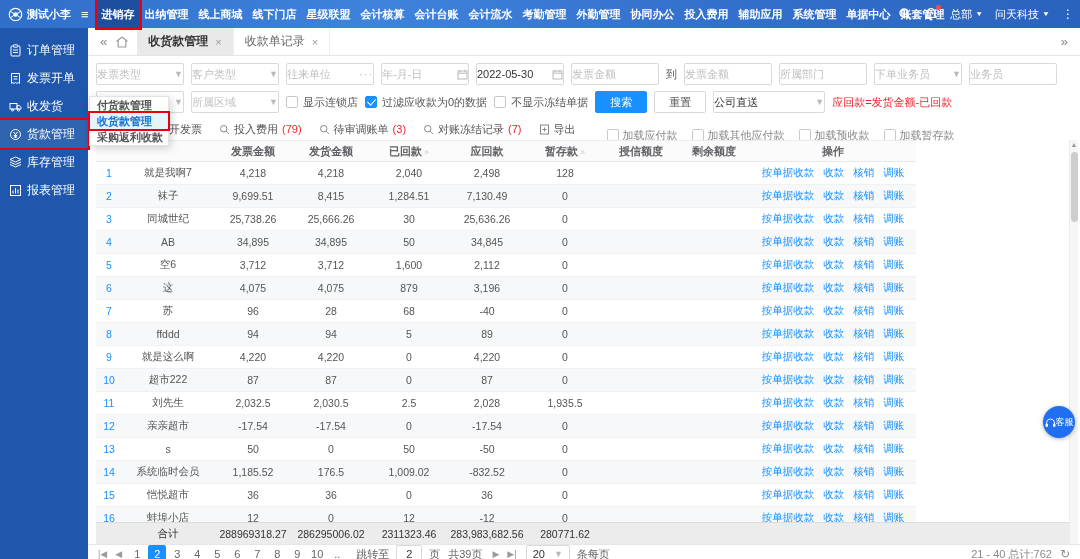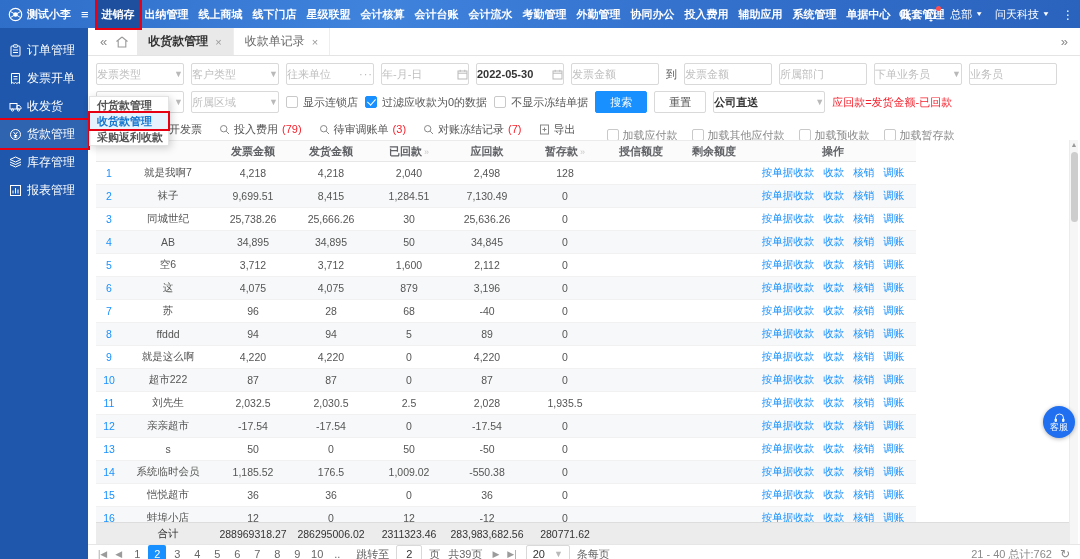--- a/index.html
+++ b/index.html
@@ -11,21 +11,21 @@
   .topbar { height:28px; background:linear-gradient(100deg,#2f6ec9 0%,#3f83dd 35%,#3573cf 60%,#2a63be 100%);
             color:#fff; display:flex; align-items:center; padding:0 6px 0 8px; }
   .topbar-left { display:flex; align-items:center; min-width:0; }
   .logo-ic { width:15px; height:15px; margin-right:4px; flex:none; }
   .user-name { font-size:11px; font-weight:bold; white-space:nowrap; margin-right:10px; }
   .burger { font-size:13px; margin-right:8px; cursor:pointer; }
   .topnav { display:flex; align-items:center; height:16px; }
   .nav-item { height:28px; line-height:28px; padding:0 5px; font-size:11px; font-weight:bold; white-space:nowrap; cursor:pointer; }
   .nav-item.active { background:#1d4f9e; }
   .annotated { box-shadow:0 0 0 2px #e60012; z-index:30; position:relative; }
-  .topbar-right { margin-left:auto; display:flex; align-items:flex-end; gap:12px; }
+  .topbar-right { margin-left:auto; display:flex; align-items:flex-start; gap:12px; }
   .tb-ic { width:14px; height:14px; display:block; }
   .bell-wrap { position:relative; }
   .bell-dot { position:absolute; top:-2px; right:-3px; width:5px; height:5px; border-radius:50%; background:#ff4d4f; }
   .tb-drop { display:flex; align-items:center; gap:3px; font-size:11px; white-space:nowrap; cursor:pointer; }
   .caret { font-size:8px; transform:scaleY(.8); }
   .kebab { font-size:12px; letter-spacing:0; cursor:pointer; }
 
   
   .bodyrow { display:flex; height:531px; }
   .sidebar { width:88px; background:#1e57ab; color:#fff; padding-top:8px; flex:none; }
@@ -41,21 +41,21 @@
   .tab { height:27px; display:flex; align-items:center; gap:7px; padding:0 11px; border-right:1px solid #eee; cursor:pointer; white-space:nowrap; background:#fff; }
   .tab.active { background:#e9e9e9; color:#333; font-weight:bold; }
   .tab .x { color:#999; font-size:11px; font-weight:normal; }
   .tab-more { margin-left:auto; color:#888; font-size:13px; padding:0 6px; cursor:pointer; }
 
   
   .filters { padding:7px 8px 5px; display:flex; flex-direction:column; gap:6px; }
   .f-row { display:flex; align-items:center; gap:7px; }
   .f-field { height:22px; border:1px solid #d9d9d9; border-radius:2px; background:#fff; display:flex; align-items:center;
              justify-content:space-between; padding:0 0; font-size:11px; color:#bfbfbf; flex:none; cursor:pointer; }
-  .f-field .val { color:#333;font-weight:bold; }
+  .f-field .val { color:#333; }
   .w88 { width:88px; } .w112 { width:112px; }
   .suffix { color:#b9b9b9; font-size:9px; margin-left:4px; flex:none; }
   .dots { font-size:11px; letter-spacing:1px; }
   .cal-ic { width:11px; height:11px; flex:none; }
   .to-label { color:#555; font-size:11px; }
   .cb { display:flex; align-items:center; gap:5px; font-size:11px; color:#555; white-space:nowrap; cursor:pointer; }
   .cbx { width:12px; height:12px; border:1px solid #c9c9c9; border-radius:2px; background:#fff; flex:none; }
   .cbx.checked { background:#1890ff; border-color:#1890ff; position:relative; }
   .cbx.checked::after { content:""; position:absolute; left:3px; top:0px; width:4px; height:7px;
                         border:solid #fff; border-width:0 1.5px 1.5px 0; transform:rotate(42deg); }
@@ -111,21 +111,21 @@
   .refresh-ic { color:#8a8a8a; font-size:12px; cursor:pointer; }
 
   
   .flyout { position:absolute; left:89px; top:96px; width:80px; background:#fff; border:1px solid #e3e3e3;
             box-shadow:2px 2px 8px rgba(0,0,0,.18); z-index:40;font-weight:bold; }
   .flyout-item { height:16px; line-height:16px; padding:0 7px; font-size:11px; color:#555; white-space:nowrap; cursor:pointer; }
   .flyout-item.selected { background:#e6f2fd; color:#1677cf; }
 
   
   .fab { position:absolute; right:5px; top:406px; width:32px; height:32px; border-radius:50%;
-         background:#1f6ff0; color:#fff; display:flex; flex-direction:column; align-items:center;
+         background:#1f6ff0; color:#fff; display:flex; align-items:center;
          justify-content:center; font-size:9px; line-height:10px; box-shadow:0 1px 4px rgba(0,0,0,.3); cursor:pointer; z-index:20; }
   .fab svg { width:11px; height:9px; display:block; }
 </style>
 </head>
 <body>
 
 <div class="screen">
 
   <header class="topbar">
     <div class="topbar-left">
@@ -648,21 +648,21 @@
       <a>调账</a>
     </span>
   </div>
 
   <div class="trow">
     <span class="c row-num">14</span>
     <span class="c">系统临时会员</span>
     <span class="c">1,185.52</span>
     <span class="c">176.5</span>
     <span class="c">1,009.02</span>
-    <span class="c">-550.38</span>
+    <span class="c">-832.52</span>
     <span class="c">0</span>
     <span class="c"></span>
     <span class="c"></span>
     <span class="c ops">
       <a>按单据收款</a>
       <a>收款</a>
       <a>核销</a>
       <a>调账</a>
     </span>
   </div>

